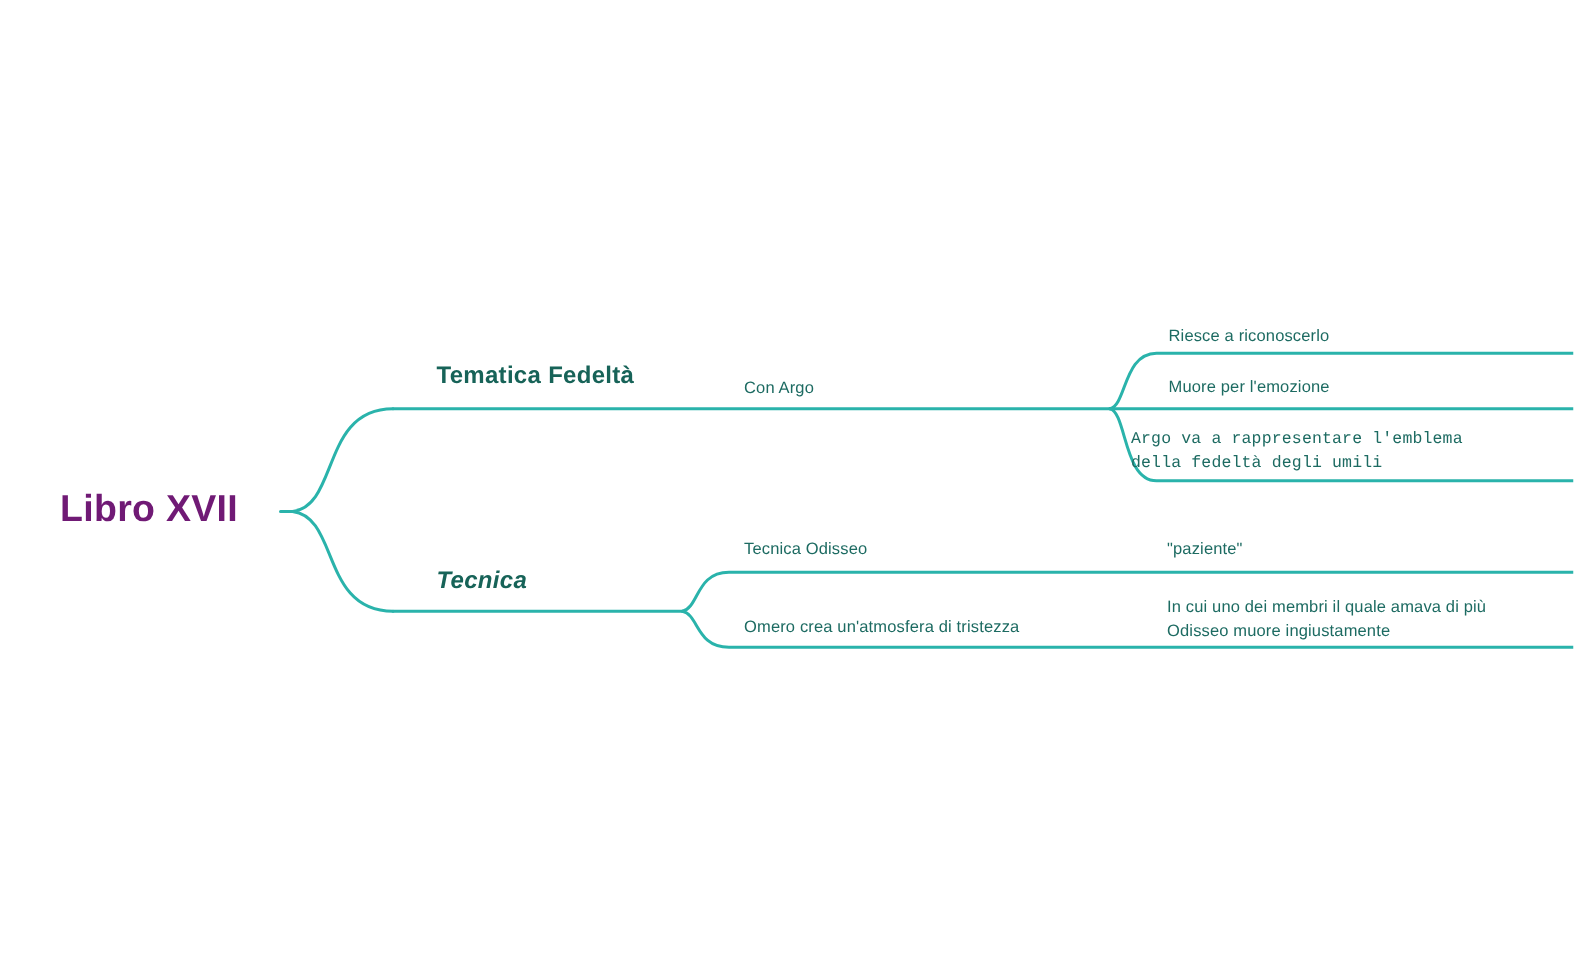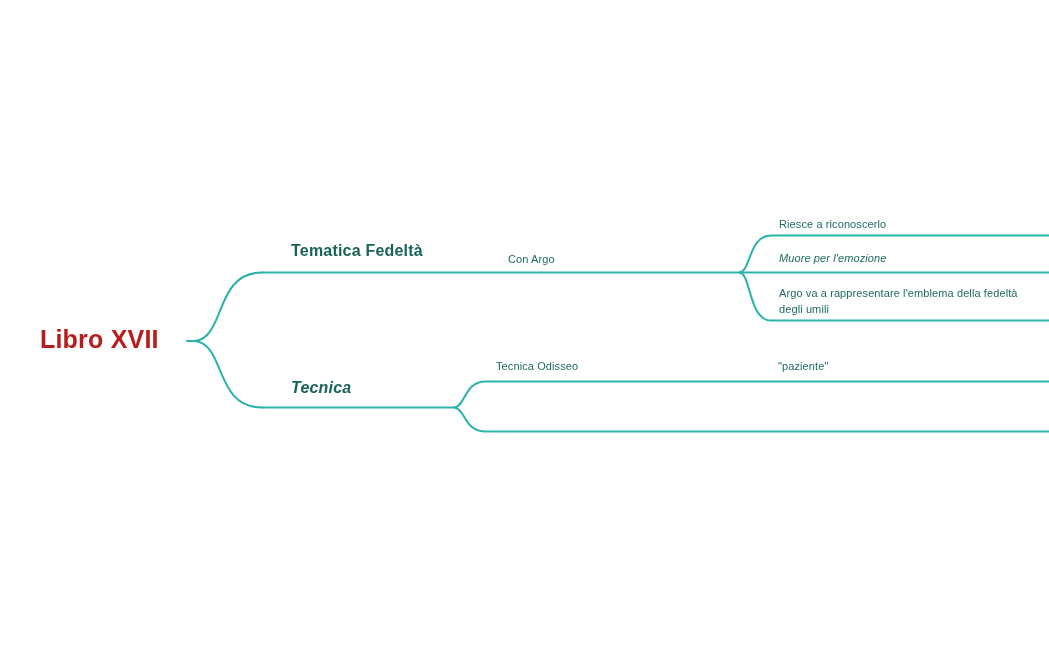--- a/index.html
+++ b/index.html
@@ -30,21 +30,21 @@
   }
   .node {
     position: absolute;
     white-space: nowrap;
     cursor: pointer;
   }
   .node-root {
     font-size: 25px;
     font-weight: bold;
     letter-spacing: 0.2px;
-    color: #b91c1c;
+    color: #701a75;
   }
   .node-branch {
     font-size: 16px;
     font-weight: bold;
     letter-spacing: 0.2px;
     color: #176358;
   }
   .node-leaf {
     font-size: 11px;
     line-height: 15.5px;
@@ -73,29 +73,31 @@
 
     <path d="M 262 407.5 H 455" stroke="#2ab3ab"></path>
     <path d="M 455 407.5 C 466 405 464 381.5 486 381.5 L 1049 381.5" stroke="#2ab3ab"></path>
     <path d="M 455 407.5 C 466 410 464 431.5 486 431.5 L 1049 431.5" stroke="#2ab3ab"></path>
   </svg>
 
   <div class="node node-root" style="left:40px; top:325px;">Libro XVII</div>
 
   <div class="node node-branch" style="left:291px; top:242px;">Tematica Fedeltà</div>
 
-  <div class="node node-leaf" style="left:508px; top:252px;text-align:center;">Con Argo</div>
+  <div class="node node-leaf" style="left:496px; top:252px;text-align:center;">Con Argo</div>
 
   <div class="node node-leaf" style="left:779px; top:217px;">Riesce a riconoscerlo</div>
 
-  <div class="node node-leaf" style="left:779px; top:251px;font-style:italic;">Muore per l'emozione</div>
+  <div class="node node-leaf" style="left:779px; top:251px;">Muore per l'emozione</div>
 
-  <div class="node node-leaf node-wrap" style="left:779px; top:286px;">Argo va a rappresentare l'emblema della fedeltà degli umili</div>
+  <div class="node node-leaf node-wrap" style="left:754px; top:286px;font-family:Liberation Mono, monospace;">Argo va a rappresentare l'emblema della fedeltà degli umili</div>
 
   <div class="node node-branch" style="left:291px; top:379px;font-style:italic;">Tecnica</div>
 
   <div class="node node-leaf" style="left:496px; top:359px;">Tecnica Odisseo</div>
 
+  <div class="node node-leaf" style="left:496px; top:411px;">Omero crea un'atmosfera di tristezza</div>
 
   <div class="node node-leaf" style="left:778px; top:359px;">"paziente"</div>
 
+  <div class="node node-leaf node-wrap" style="left:778px; top:398px;">In cui uno dei membri il quale amava di più Odisseo muore ingiustamente</div>
 
 </div>
 
 </body></html>

